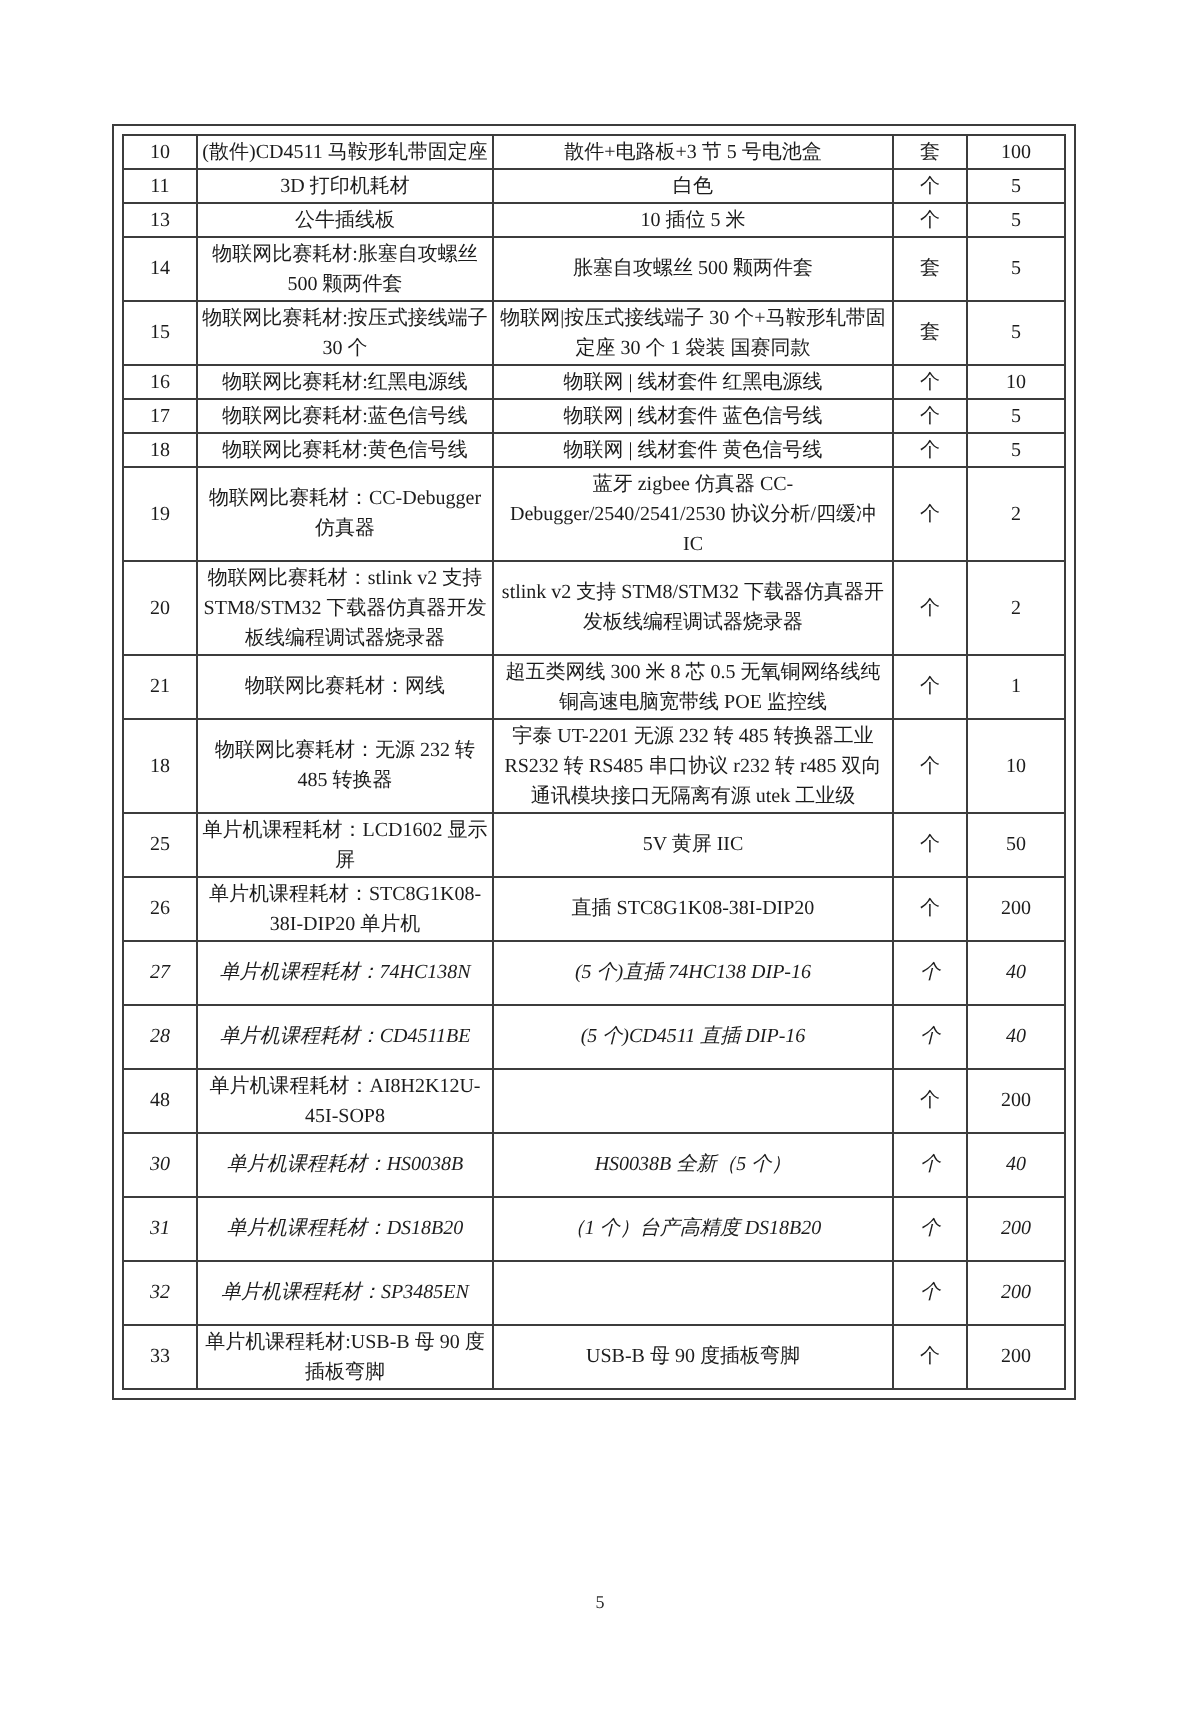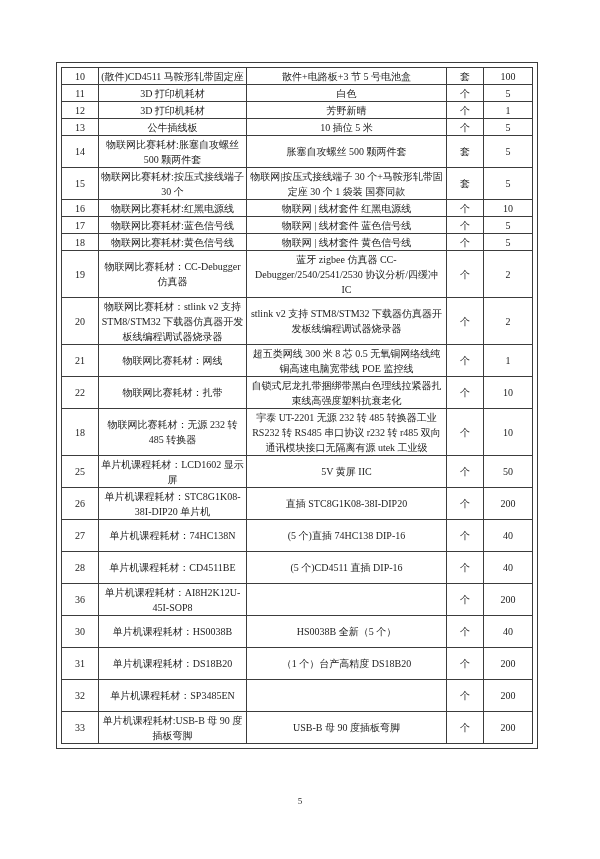--- a/index.html
+++ b/index.html
@@ -37,20 +37,21 @@
     line-height: 15px;
     text-align: center;
     vertical-align: middle;
     padding: 0.5px 2px;
     word-break: break-word;
     overflow-wrap: break-word;
   }
   table.consumables tr.tall td {
     padding-top: 8px;
     padding-bottom: 8px;
+    font-style: italic;
   }
   td.cell-spec:empty::after { content: "\00a0"; }
   .page-footer {
     position: absolute;
     top: 796px;
     left: 0;
     width: 100%;
     text-align: center;
     font-size: 9px;
     color: #2a2a2a;
@@ -78,27 +79,20 @@
         <td class="cell-qty">100</td>
       </tr>
         <tr>
         <td class="cell-num">11</td>
         <td class="cell-name">3D 打印机耗材</td>
         <td class="cell-spec">白色</td>
         <td class="cell-unit">个</td>
         <td class="cell-qty">5</td>
       </tr>
         <tr>
-        <td class="cell-num">12</td>
-        <td class="cell-name">3D 打印机耗材</td>
-        <td class="cell-spec">芳野新晴</td>
-        <td class="cell-unit">个</td>
-        <td class="cell-qty">1</td>
-      </tr>
-        <tr>
         <td class="cell-num">13</td>
         <td class="cell-name">公牛插线板</td>
         <td class="cell-spec">10 插位 5 米</td>
         <td class="cell-unit">个</td>
         <td class="cell-qty">5</td>
       </tr>
         <tr>
         <td class="cell-num">14</td>
         <td class="cell-name">物联网比赛耗材:胀塞自攻螺丝 500 颗两件套</td>
         <td class="cell-spec">胀塞自攻螺丝 500 颗两件套</td>
@@ -148,27 +142,20 @@
         <td class="cell-qty">2</td>
       </tr>
         <tr>
         <td class="cell-num">21</td>
         <td class="cell-name">物联网比赛耗材：网线</td>
         <td class="cell-spec">超五类网线 300 米 8 芯 0.5 无氧铜网络线纯铜高速电脑宽带线 POE 监控线</td>
         <td class="cell-unit">个</td>
         <td class="cell-qty">1</td>
       </tr>
         <tr>
-        <td class="cell-num">22</td>
-        <td class="cell-name">物联网比赛耗材：扎带</td>
-        <td class="cell-spec">自锁式尼龙扎带捆绑带黑白色理线拉紧器扎束线高强度塑料抗衰老化</td>
-        <td class="cell-unit">个</td>
-        <td class="cell-qty">10</td>
-      </tr>
-        <tr>
         <td class="cell-num">18</td>
         <td class="cell-name">物联网比赛耗材：无源 232 转 485 转换器</td>
         <td class="cell-spec">宇泰 UT-2201 无源 232 转 485 转换器工业 RS232 转 RS485 串口协议 r232 转 r485 双向通讯模块接口无隔离有源 utek 工业级</td>
         <td class="cell-unit">个</td>
         <td class="cell-qty">10</td>
       </tr>
         <tr>
         <td class="cell-num">25</td>
         <td class="cell-name">单片机课程耗材：LCD1602 显示屏</td>
         <td class="cell-spec">5V 黄屏 IIC</td>
@@ -190,21 +177,21 @@
         <td class="cell-qty">40</td>
       </tr>
         <tr class="tall">
         <td class="cell-num">28</td>
         <td class="cell-name">单片机课程耗材：CD4511BE</td>
         <td class="cell-spec">(5 个)CD4511 直插 DIP-16</td>
         <td class="cell-unit">个</td>
         <td class="cell-qty">40</td>
       </tr>
         <tr>
-        <td class="cell-num">36</td>
+        <td class="cell-num">48</td>
         <td class="cell-name">单片机课程耗材：AI8H2K12U-45I-SOP8</td>
         <td class="cell-spec"></td>
         <td class="cell-unit">个</td>
         <td class="cell-qty">200</td>
       </tr>
         <tr class="tall">
         <td class="cell-num">30</td>
         <td class="cell-name">单片机课程耗材：HS0038B</td>
         <td class="cell-spec">HS0038B 全新（5 个）</td>
         <td class="cell-unit">个</td>

